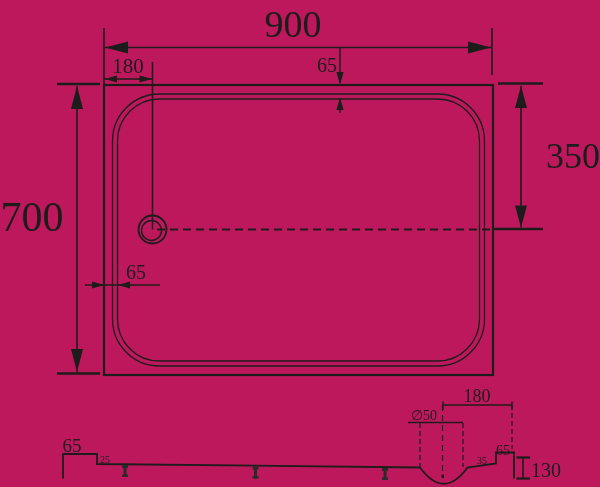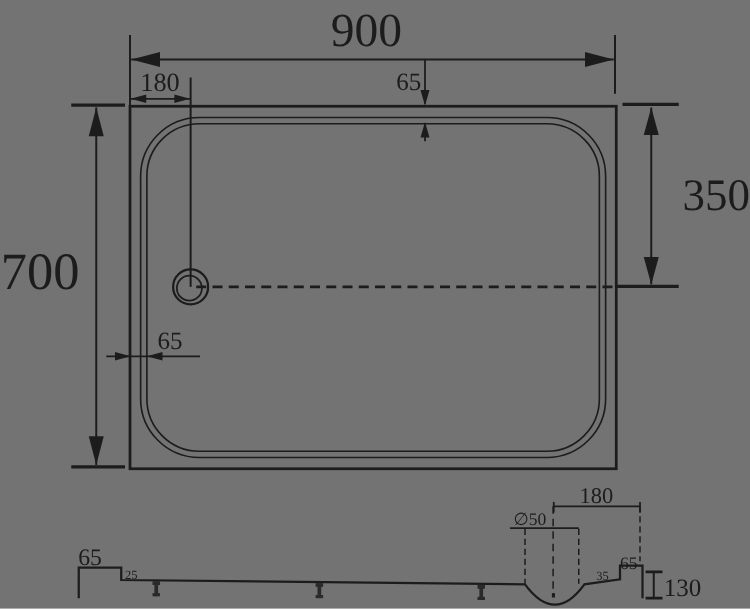--- a/index.html
+++ b/index.html
@@ -1,19 +1,19 @@
 <!DOCTYPE html>
 <html><head>
 <meta charset="utf-8">
 <style>
   html,body{margin:0;padding:0;background:#ffffff;}
   .stage{
     position:relative;
     width:600px;height:487px;
-    background:#737373;
+    background:#be185d;
     font-family:"Liberation Serif","DejaVu Serif",serif;
     overflow:hidden;
   }
   svg{display:block;}
   text{
     font-family:"Liberation Serif","DejaVu Serif",serif;
     fill:#1c1c1c;
   }
   .ln{stroke:#1c1c1c;fill:none;}
   .arrow{fill:#1c1c1c;stroke:none;}

